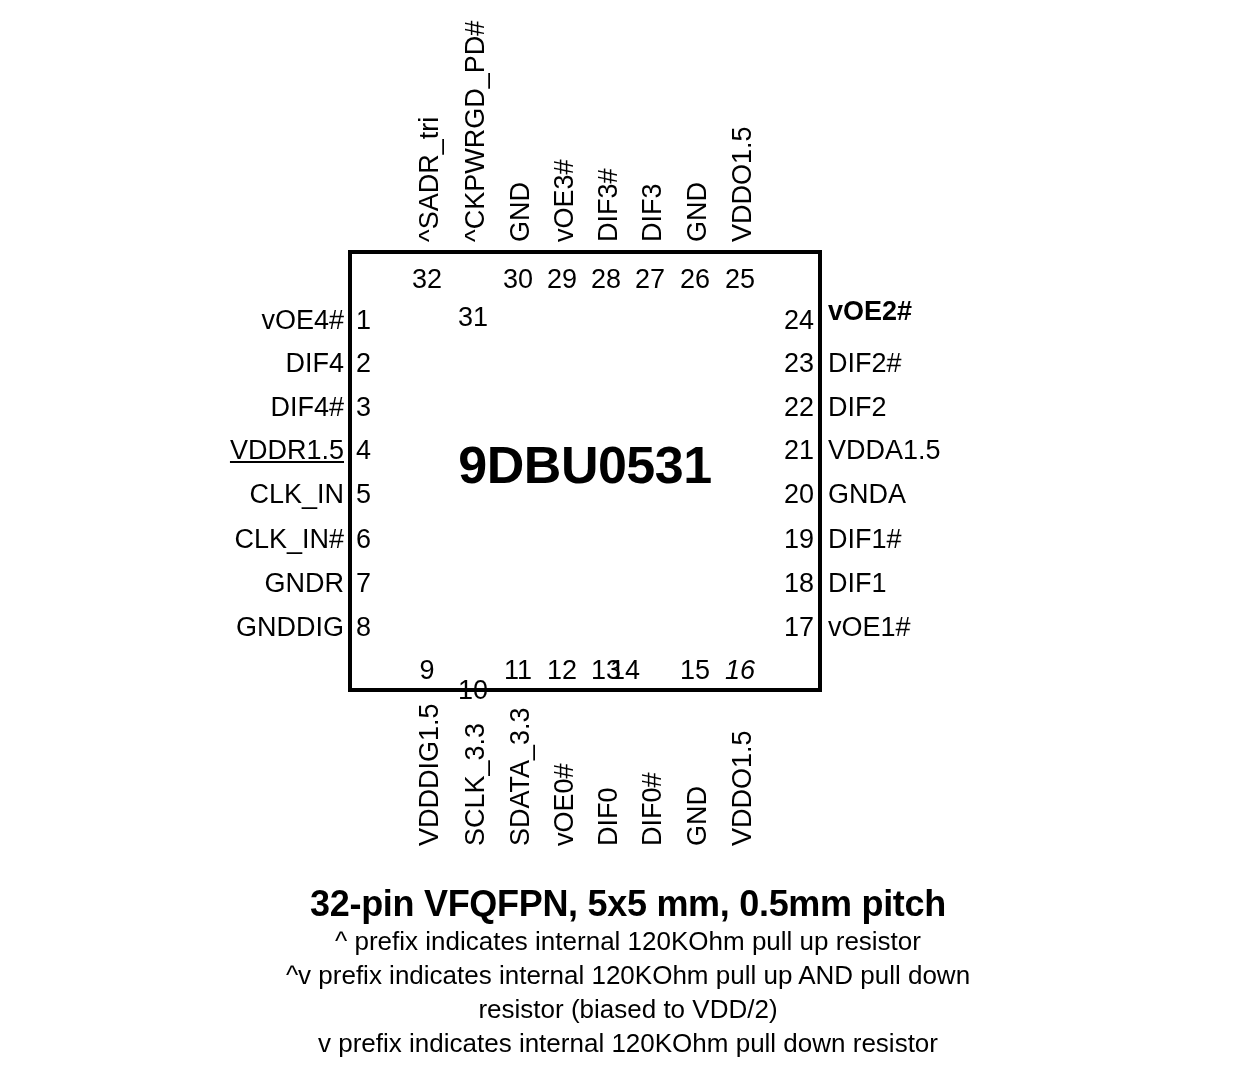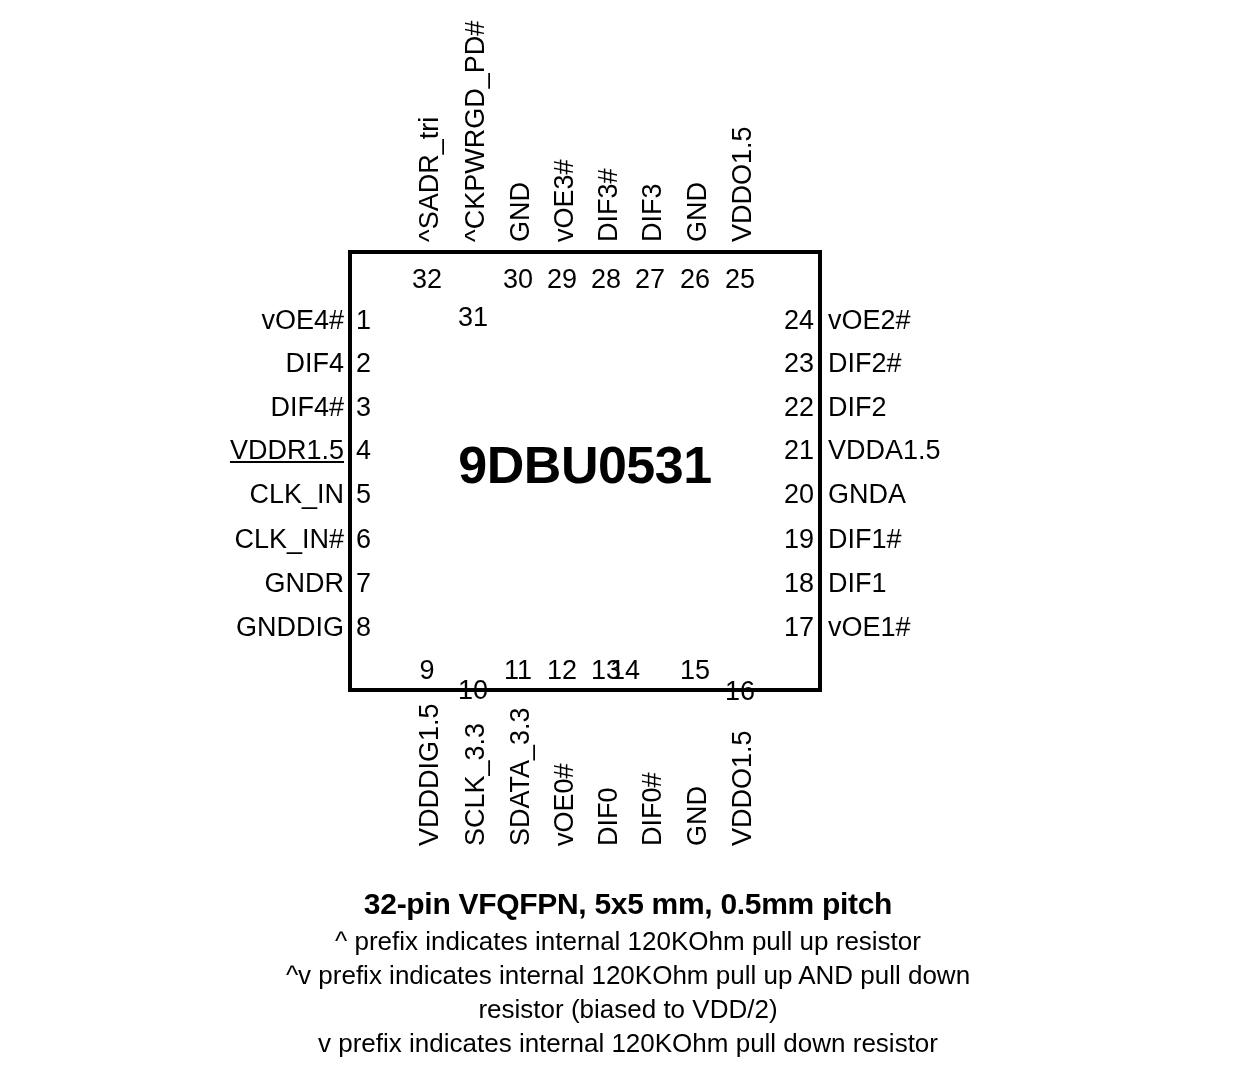--- a/index.html
+++ b/index.html
@@ -99,21 +99,21 @@
 
   
   .caption {
     position: absolute;
     left: 0;
     top: 884px;
     width: 1256px;
     text-align: center;
   }
   .caption-title {
-    font-size: 30px;
+    font-size: 36px;
     font-weight: bold;
     line-height: 40px;
     letter-spacing: -0.3px;
   }
   .caption-line {
     font-size: 26px;
     line-height: 34px;
   }
 </style>
 </head>
@@ -138,21 +138,21 @@
       <div class="pin-num" style="top: 479px;">5</div>
       <div class="pin-label" style="top: 524px;">CLK_IN#</div>
       <div class="pin-num" style="top: 524px;">6</div>
       <div class="pin-label" style="top: 568px;">GNDR</div>
       <div class="pin-num" style="top: 568px;">7</div>
       <div class="pin-label" style="top: 612px;">GNDDIG</div>
       <div class="pin-num" style="top: 612px;">8</div>
     </div>
   <div id="pins-right" class="pin-right">
       <div class="pin-num" style="top: 305px;">24</div>
-      <div class="pin-label" style="top: 305px;">vOE2#</div>
+      <div class="pin-label" style="top: 296px; font-weight: bold;">vOE2#</div>
       <div class="pin-num" style="top: 348px;">23</div>
       <div class="pin-label" style="top: 348px;">DIF2#</div>
       <div class="pin-num" style="top: 392px;">22</div>
       <div class="pin-label" style="top: 392px;">DIF2</div>
       <div class="pin-num" style="top: 435px;">21</div>
       <div class="pin-label" style="top: 435px;">VDDA1.5</div>
       <div class="pin-num" style="top: 479px;">20</div>
       <div class="pin-label" style="top: 479px;">GNDA</div>
       <div class="pin-num" style="top: 524px;">19</div>
       <div class="pin-label" style="top: 524px;">DIF1#</div>
@@ -187,21 +187,21 @@
       <div class="pin-num" style="left: 495px; top: 655px;">11</div>
       <div class="vlabel" style="left: 507px; top: 846px;">SDATA_3.3</div>
       <div class="pin-num" style="left: 539px; top: 655px;">12</div>
       <div class="vlabel" style="left: 551px; top: 846px;">vOE0#</div>
       <div class="pin-num" style="left: 583px; top: 655px;">13</div>
       <div class="vlabel" style="left: 595px; top: 846px;">DIF0</div>
       <div class="pin-num" style="left: 602px; top: 655px;">14</div>
       <div class="vlabel" style="left: 639px; top: 846px;">DIF0#</div>
       <div class="pin-num" style="left: 672px; top: 655px;">15</div>
       <div class="vlabel" style="left: 684px; top: 846px;">GND</div>
-      <div class="pin-num" style="left: 717px; top: 676px;">16</div>
+      <div class="pin-num" style="left: 717px; top: 655px; font-style: italic;">16</div>
       <div class="vlabel" style="left: 729px; top: 846px;">VDDO1.5</div>
     </div>
 
   <div class="caption">
     <div class="caption-title">32-pin VFQFPN, 5x5 mm, 0.5mm pitch</div>
     <div class="caption-line">^ prefix indicates internal 120KOhm pull up resistor</div>
     <div class="caption-line">^v prefix indicates internal 120KOhm pull up AND pull down</div>
     <div class="caption-line">resistor (biased to VDD/2)</div>
     <div class="caption-line">v prefix indicates internal 120KOhm pull down resistor</div>
   </div>

